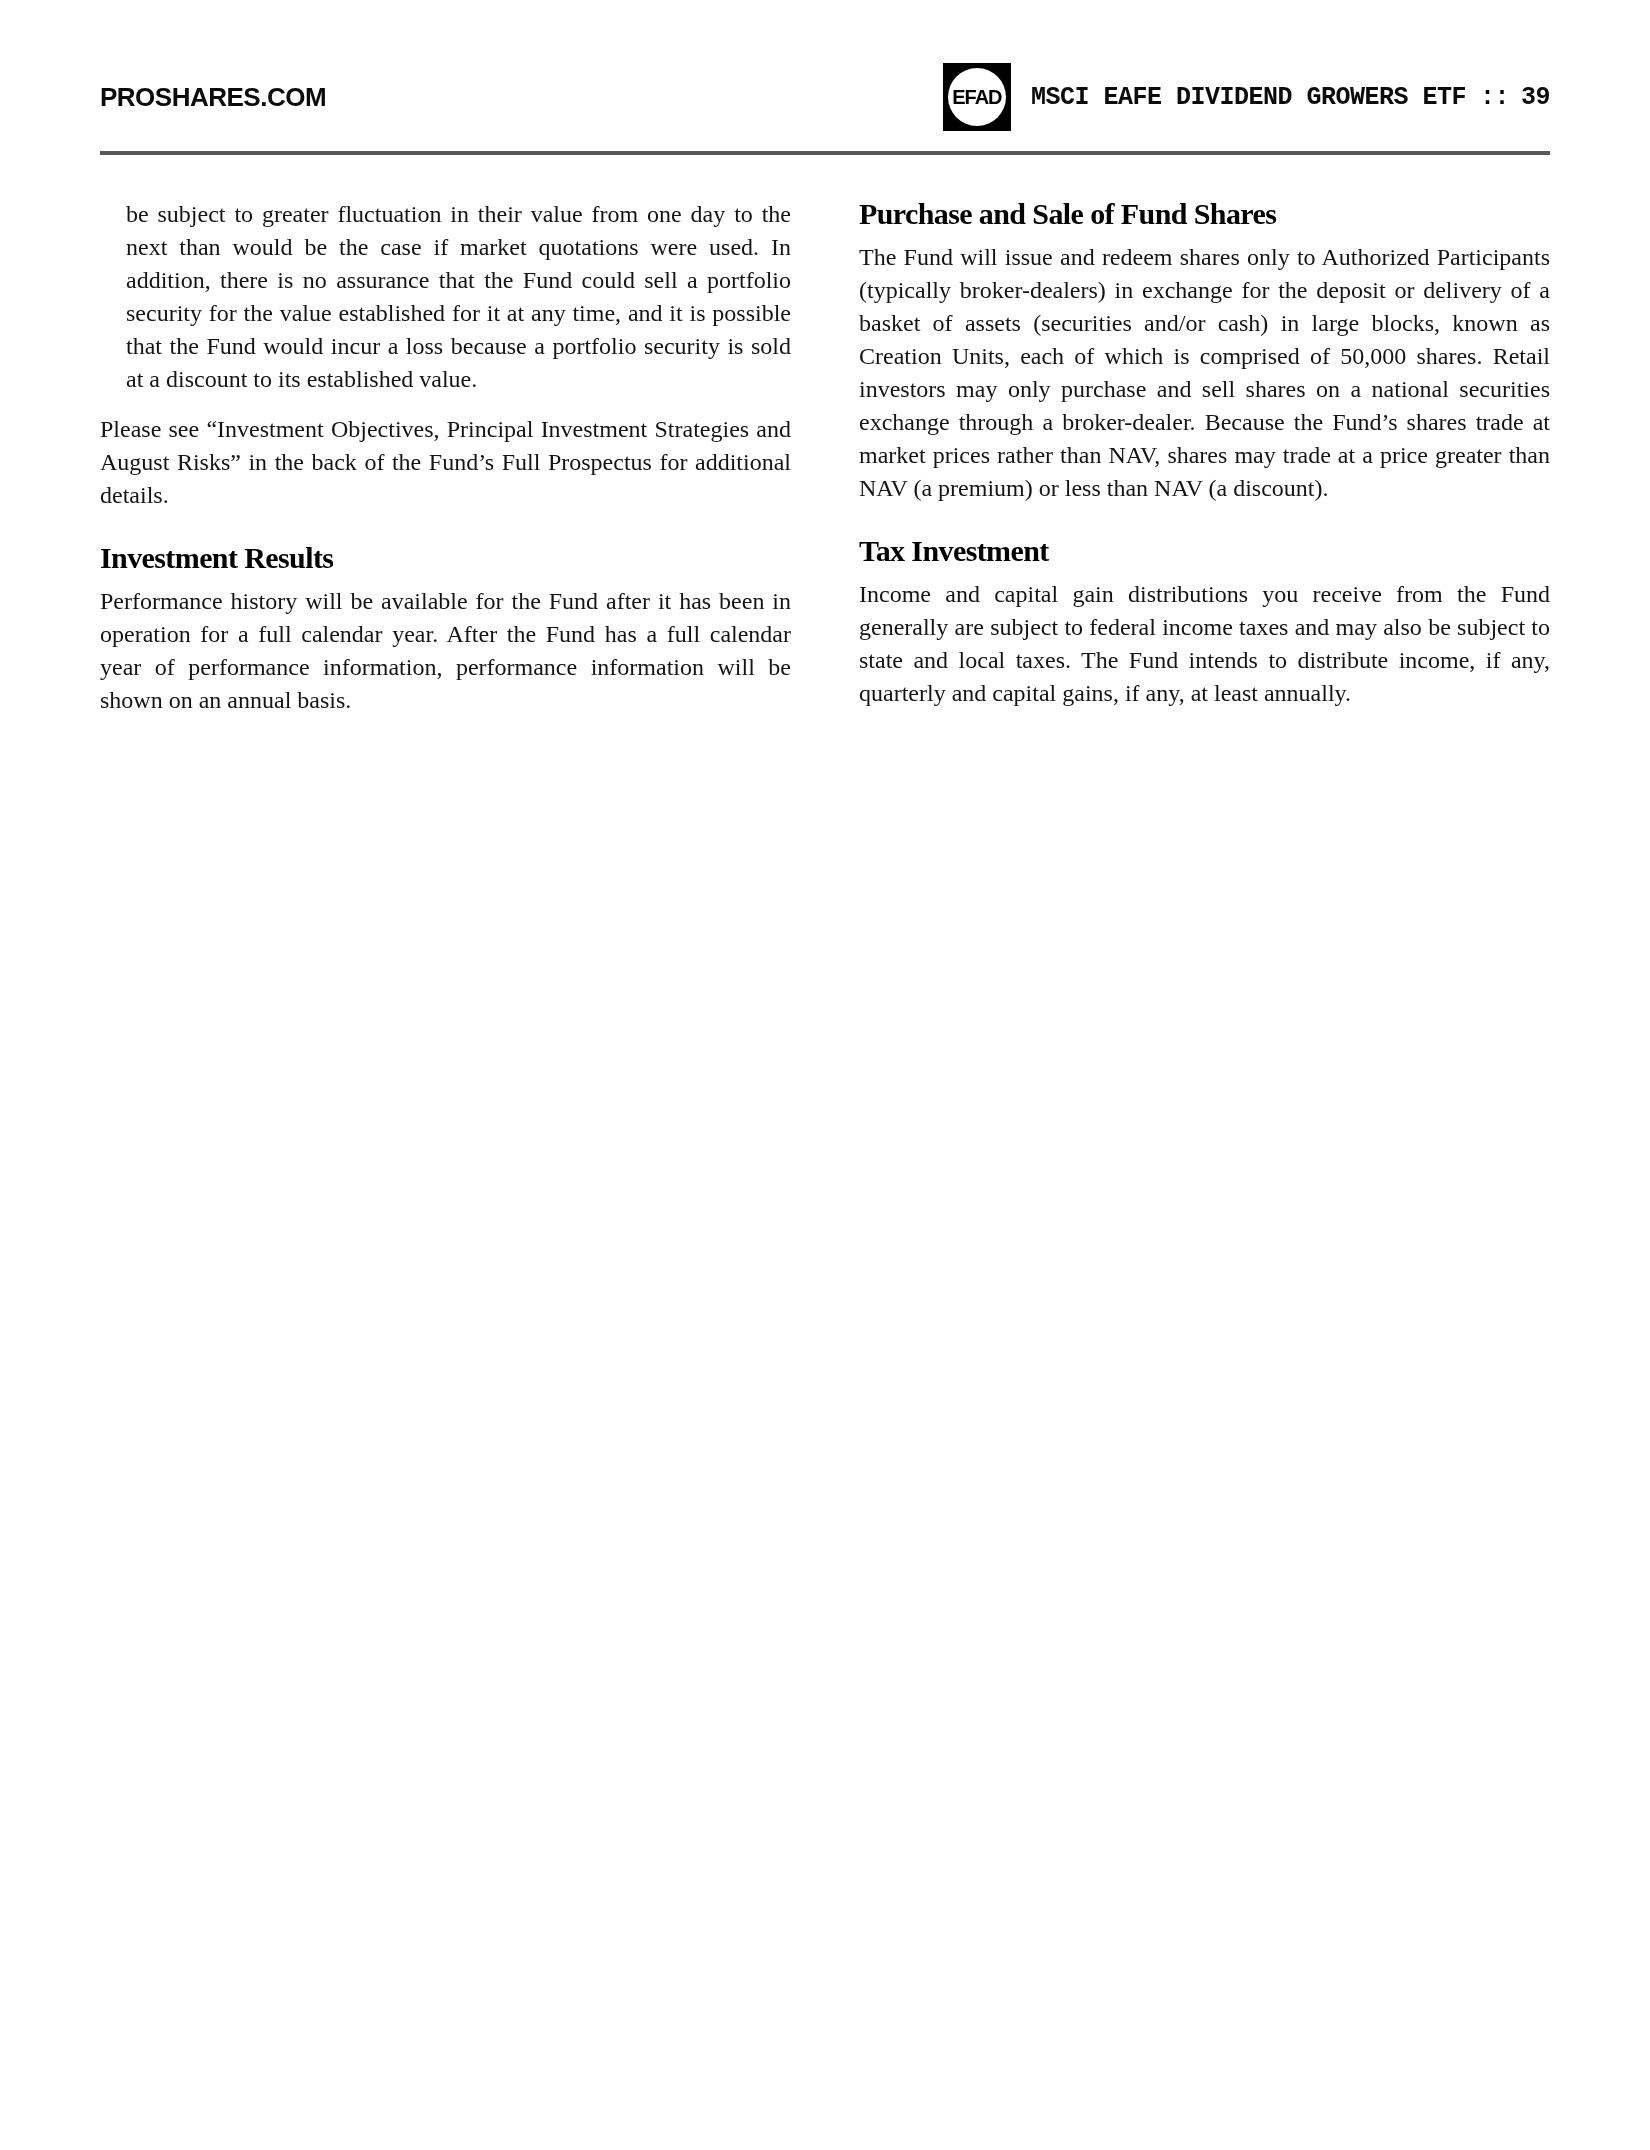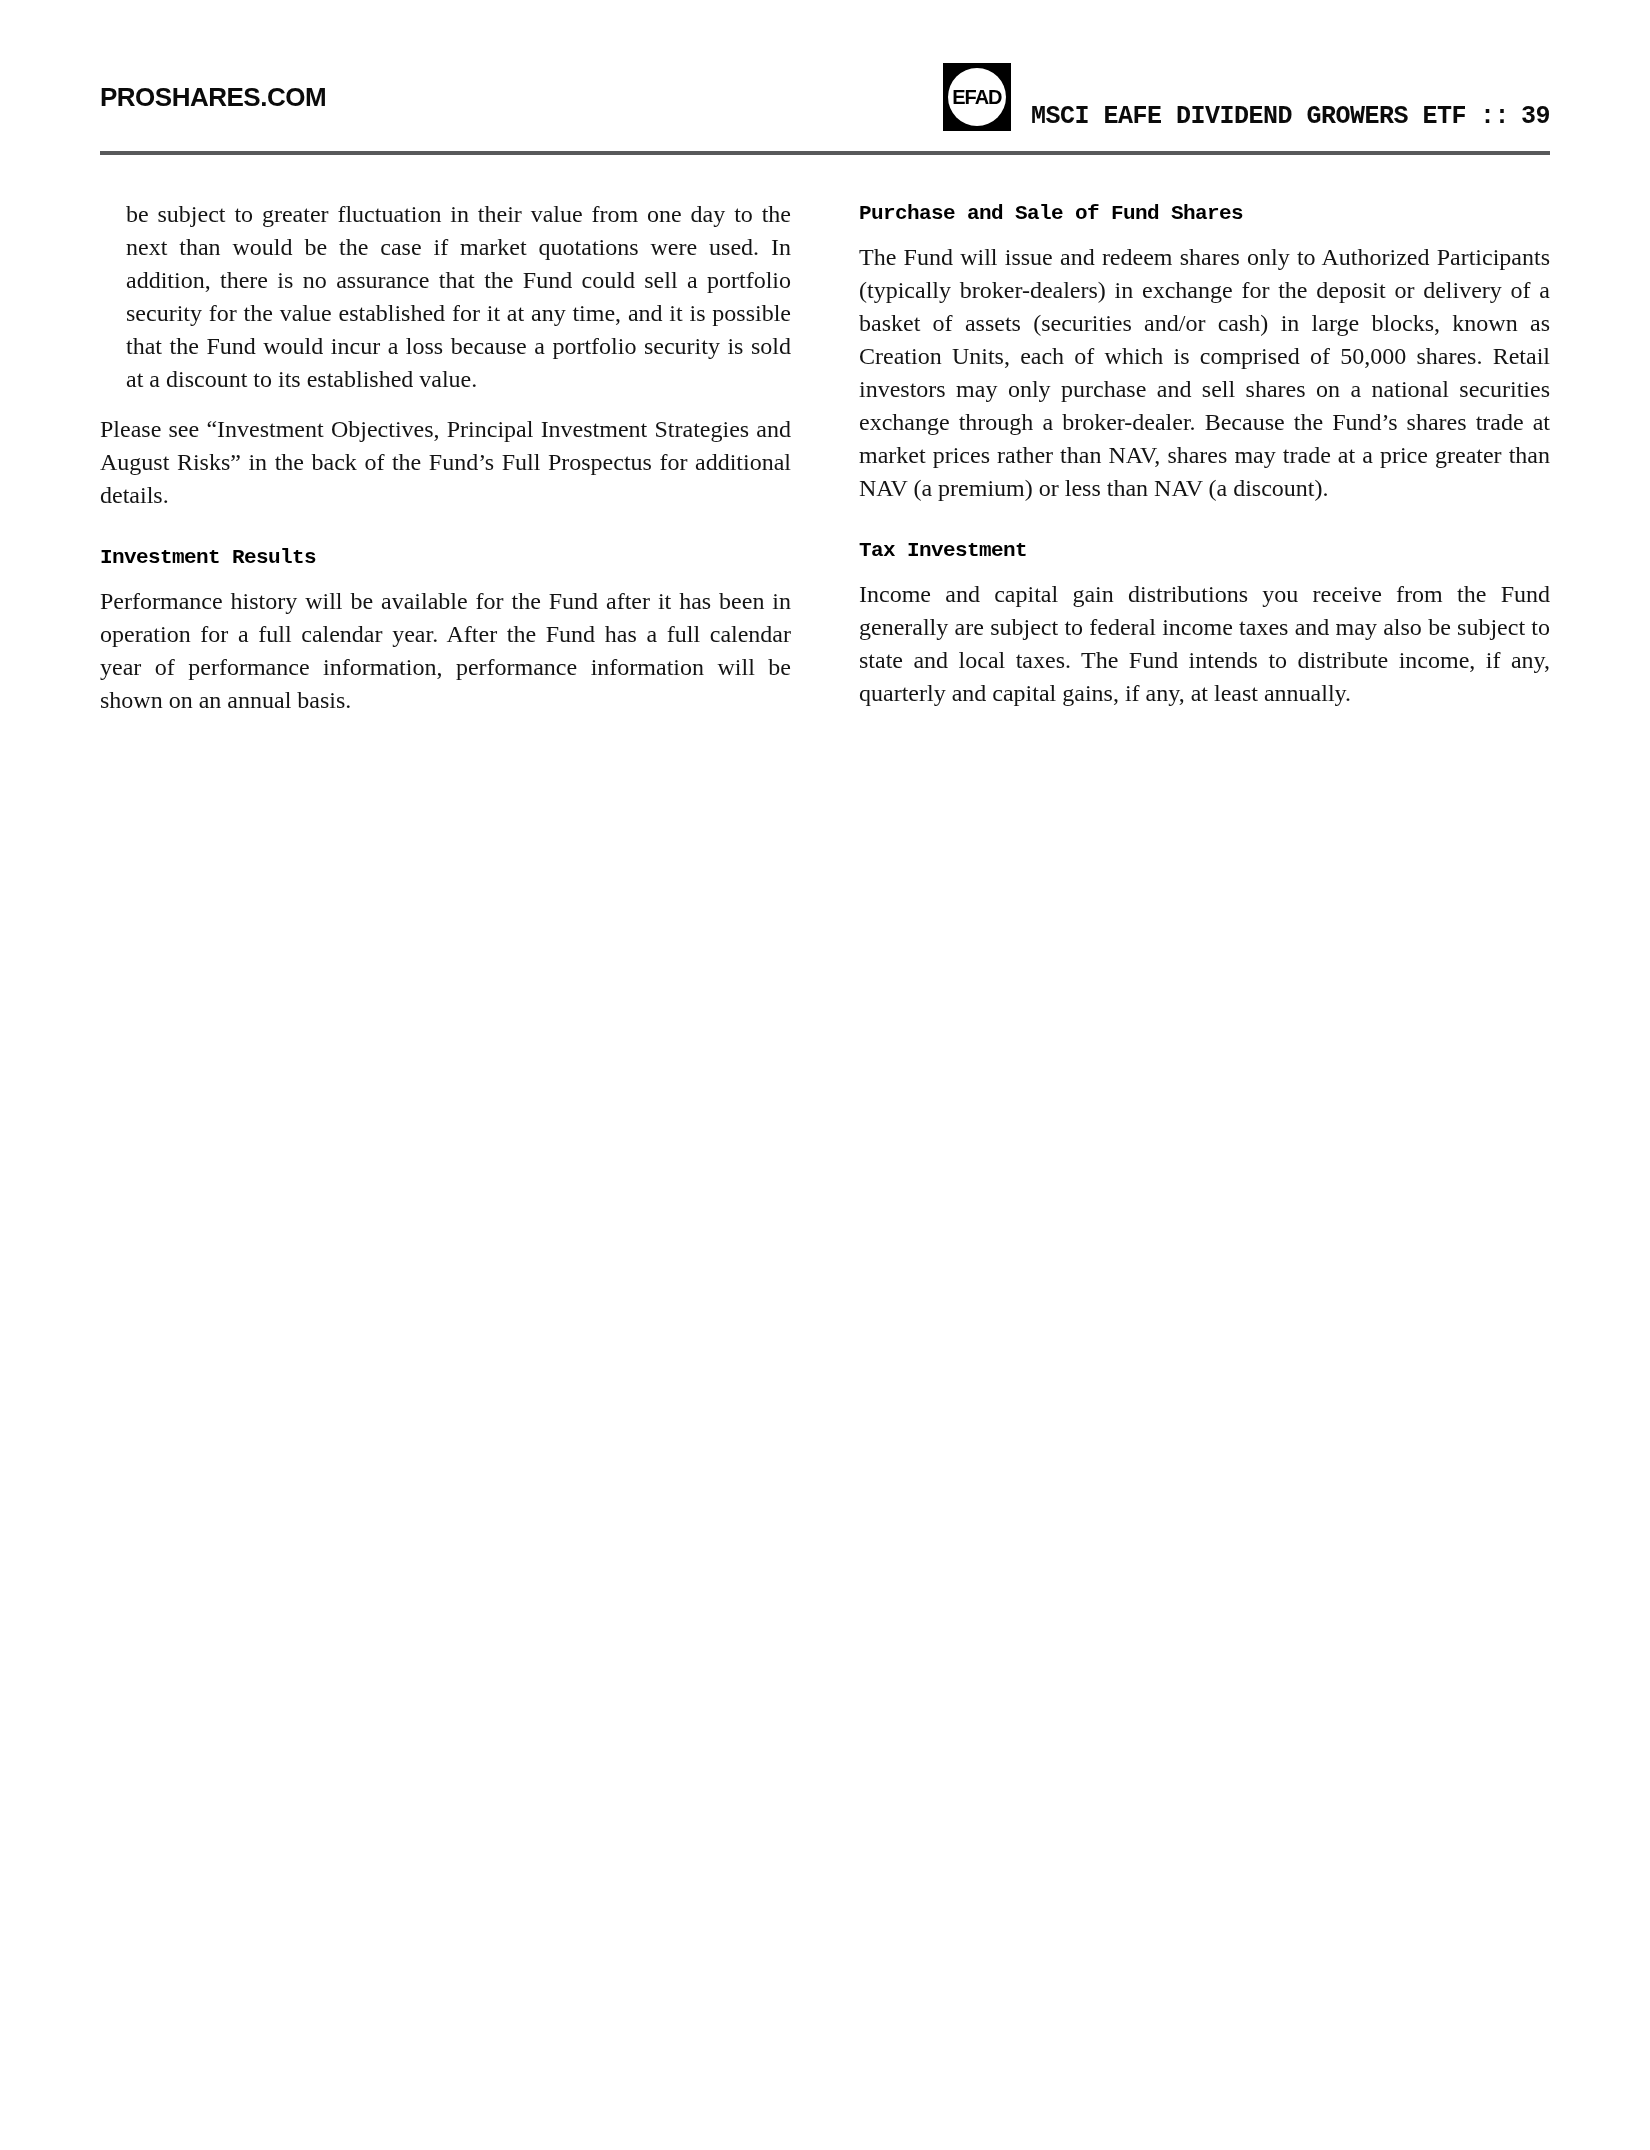--- a/index.html
+++ b/index.html
@@ -29,21 +29,21 @@
   }
   .site-name {
     font-family: "Liberation Sans", sans-serif;
     font-weight: bold;
     font-size: 26px;
     letter-spacing: -0.5px;
     color: #0b0b0b;
   }
   .header-right {
     display: flex;
-    align-items: flex-end;
+    align-items: center;
     gap: 20px;
   }
   .ticker-badge {
     width: 68px;
     height: 68px;
     background: #000000;
     display: flex;
     align-items: center;
     justify-content: center;
     flex: 0 0 auto;
@@ -106,23 +106,23 @@
     line-height: 33px;
     text-align: justify;
     margin: 0 0 17px 0;
     hyphens: auto;
     -webkit-hyphens: auto;
   }
   p.body-para.continuation {
     padding-left: 26px;
   }
   h2.section-heading {
-    font-family: Liberation Mono, monospace;
+    font-family: Liberation Serif, serif;
     font-weight: bold;
-    font-size: 21px;
+    font-size: 30px;
     letter-spacing: -0.6px;
     color: #000000;
     margin: 30px 0 12px 0;
     line-height: 31px;
   }
 </style>
 </head>
 <body>
 
 <div class="page">

